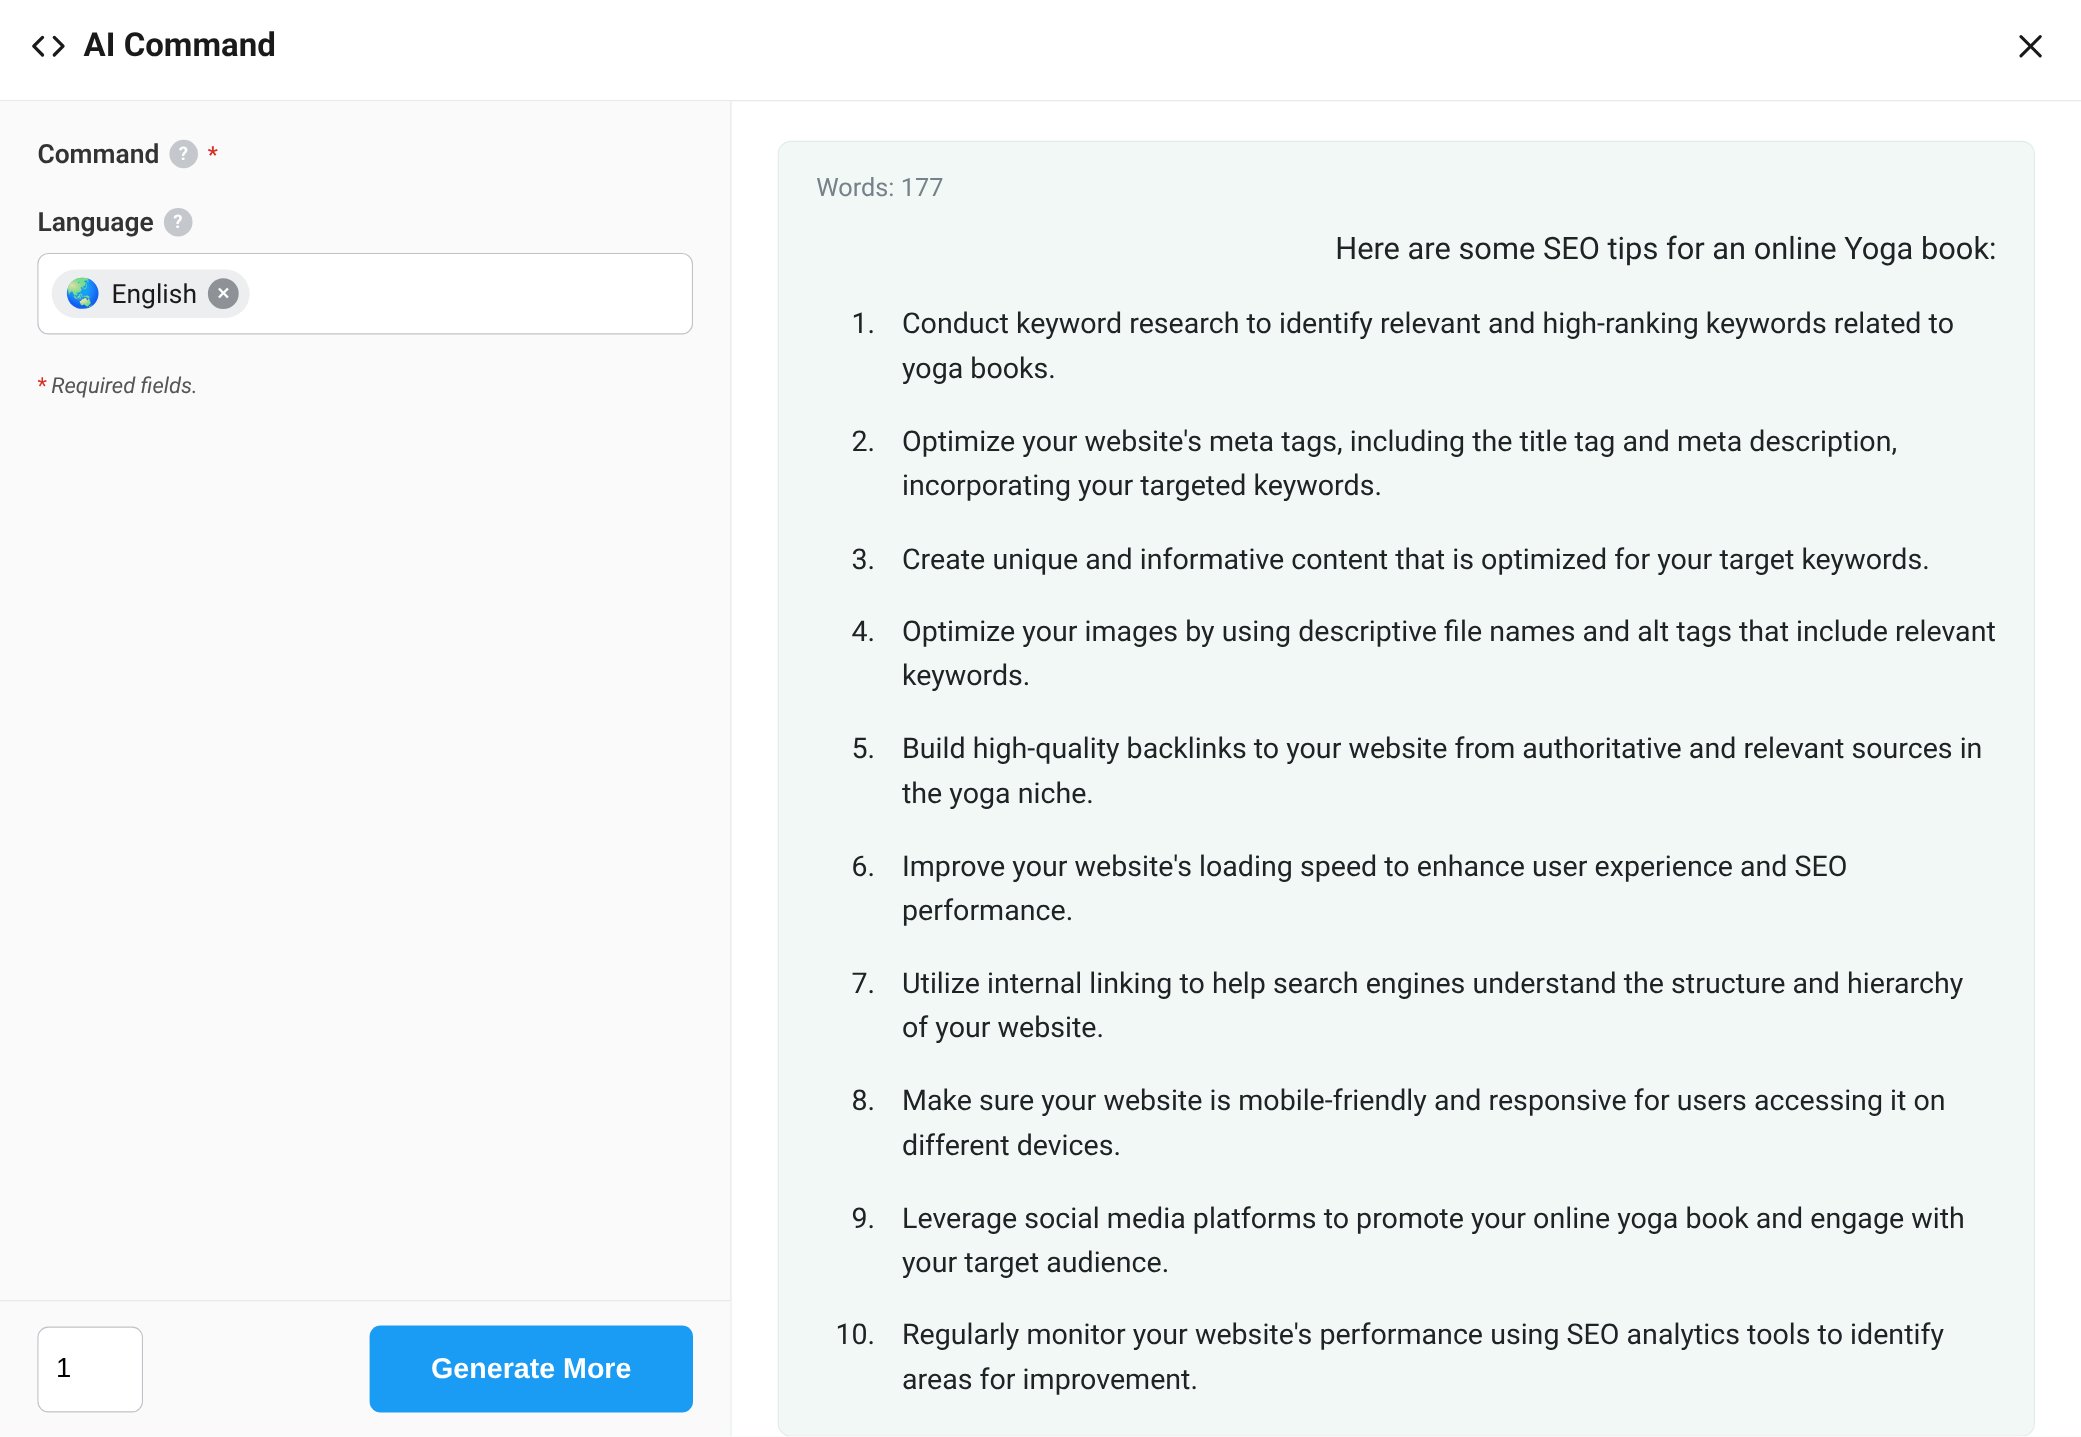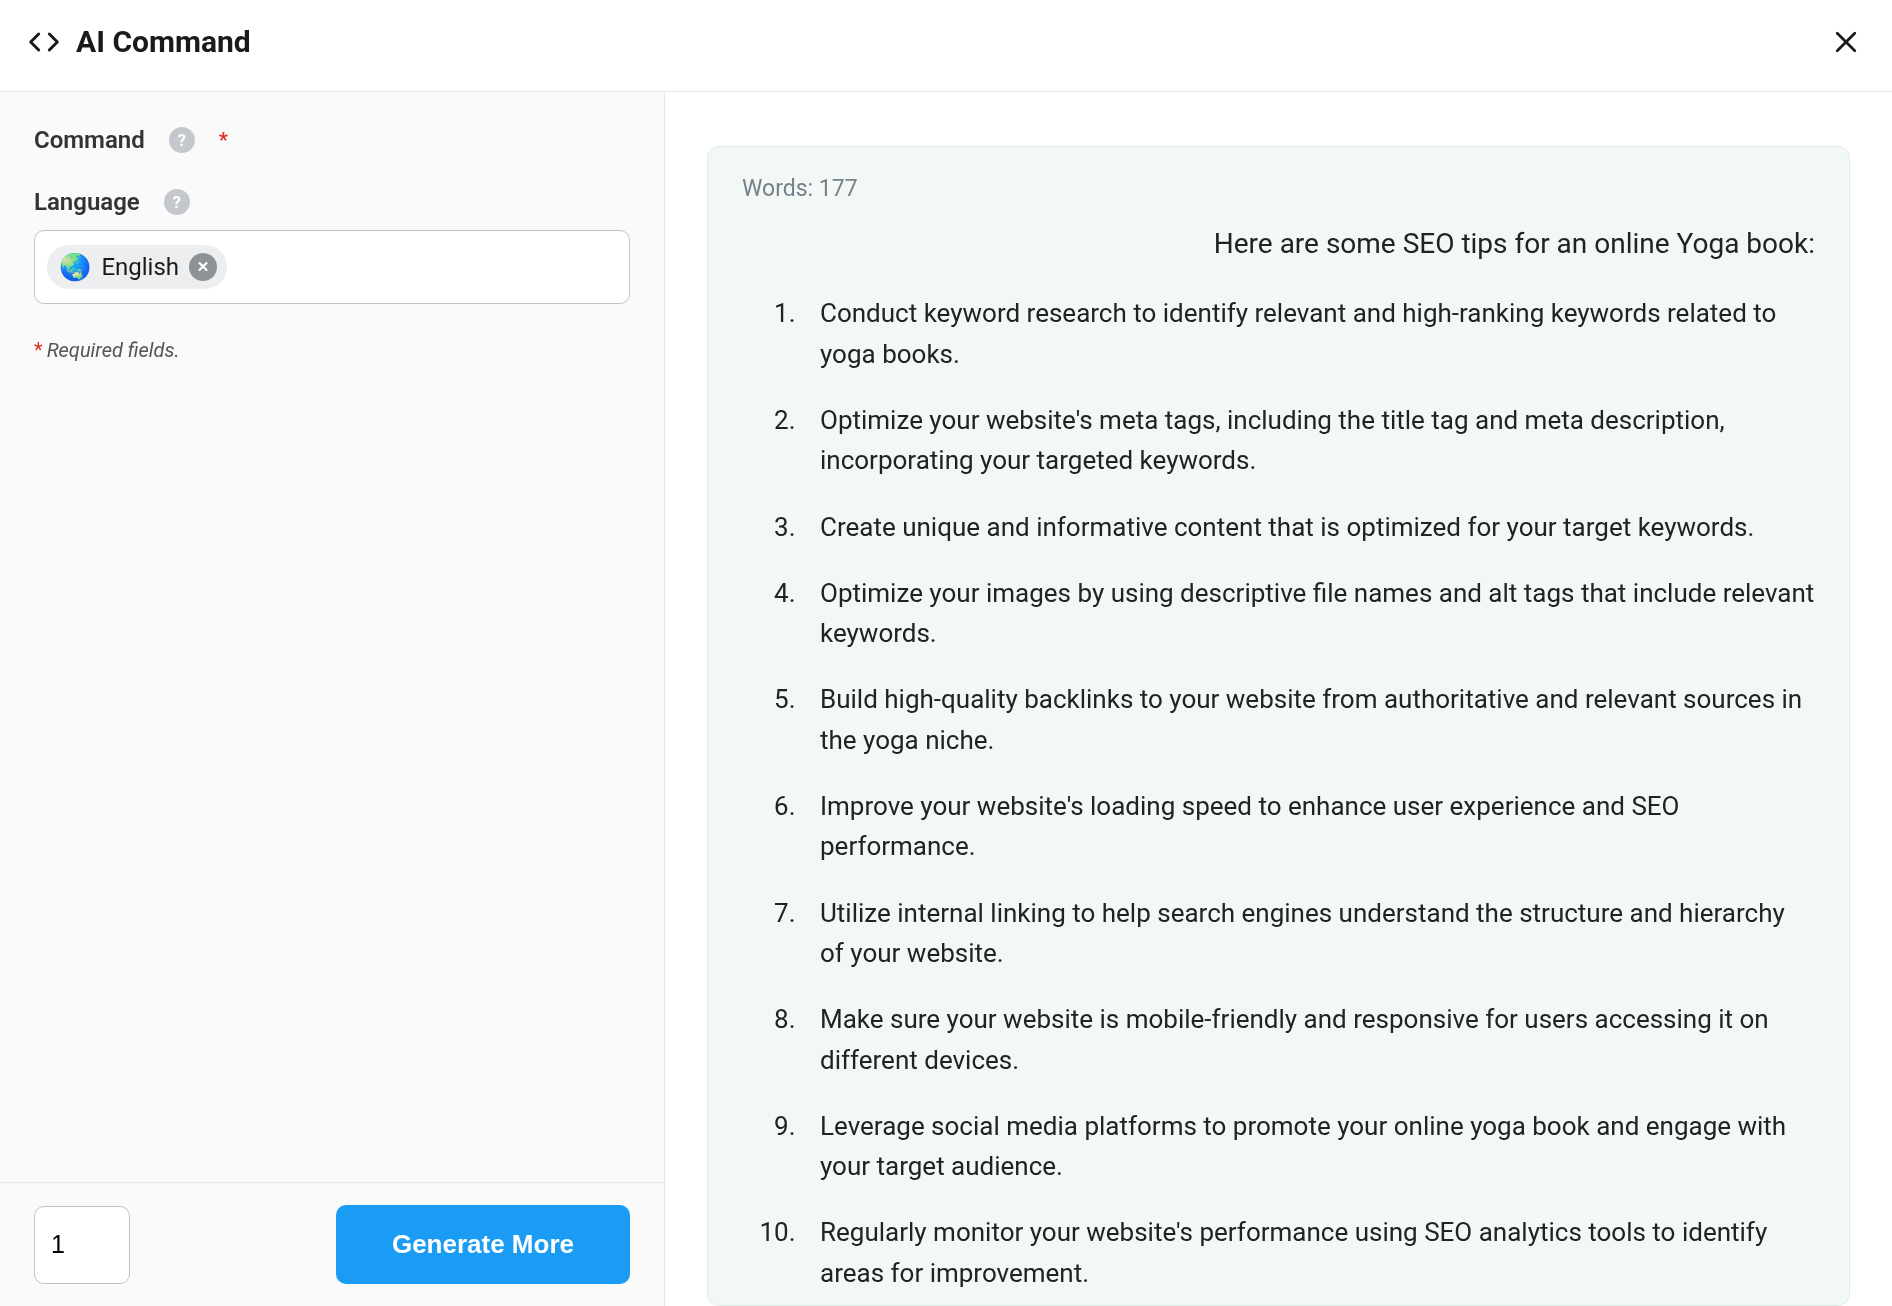--- a/index.html
+++ b/index.html
@@ -61,21 +61,21 @@
       padding: 34px 34px 0 34px;
       flex: 1;
       overflow-y: auto;
     }
     .form-group {
       margin-bottom: 34px;
     }
     .form-label {
       display: flex;
       align-items: center;
-      gap: 24px;
+      gap: 9px;
       font-size: 24px;
       font-weight: 600;
       color: #333;
       margin-bottom: 14px;
     }
     .help-icon {
       display: inline-flex;
       align-items: center;
       justify-content: center;
       width: 26px;
@@ -202,21 +202,20 @@
       font-size: 23px;
       cursor: pointer;
     }
     .output-card {
       background: #f2f8f6;
       border: 1px solid #e3ebe8;
       border-radius: 12px;
       padding: 28px 34px 0 34px;
       flex: 1;
       overflow: hidden;
-      margin-top: 18px;
     }
     .word-count {
       color: #77818a;
       font-size: 23px;
       margin-bottom: 20px;
     }
     .output-intro {
       font-size: 28px;
       line-height: 1.55;
       margin-bottom: 28px;

